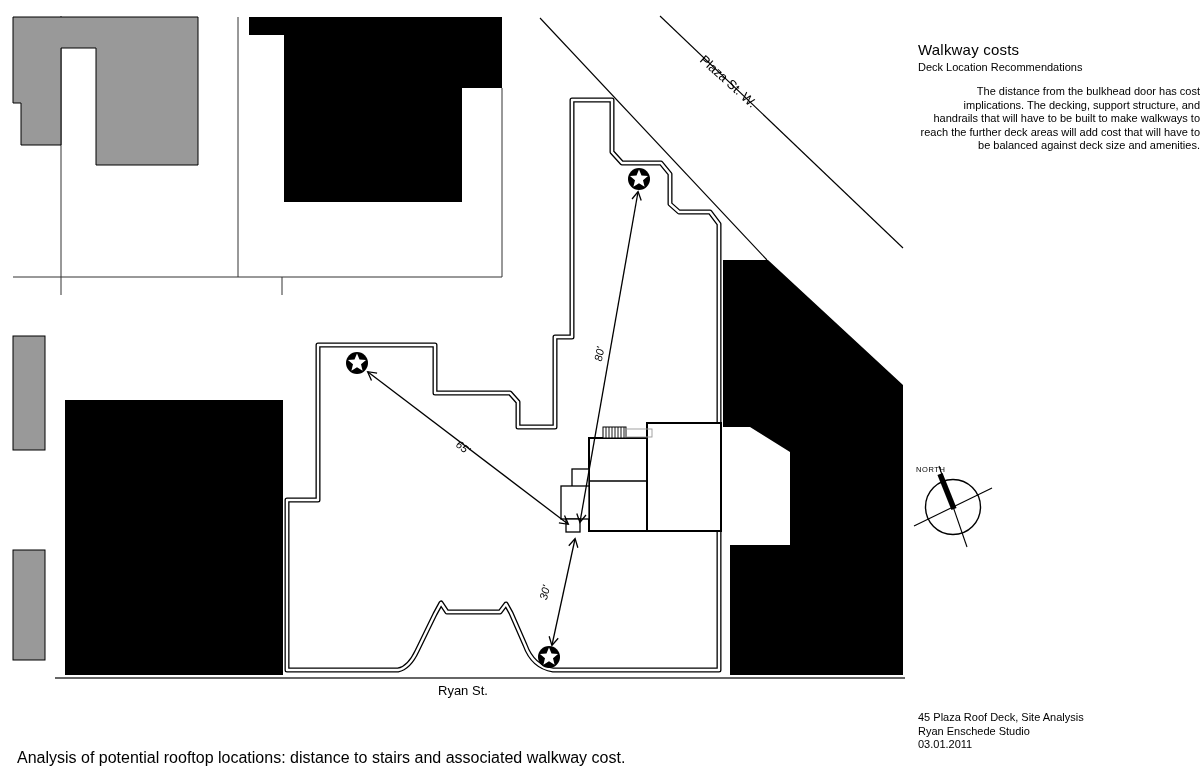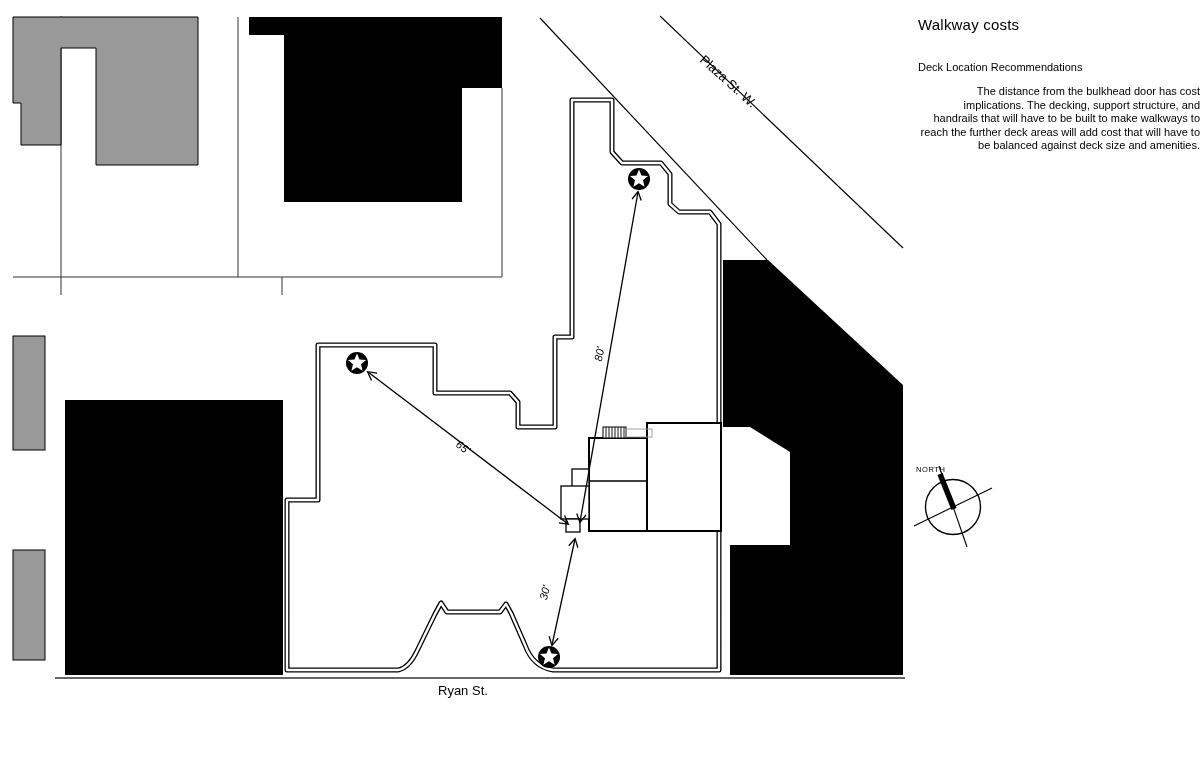--- a/index.html
+++ b/index.html
@@ -107,28 +107,34 @@
     </g>
 
     <g stroke="#000" fill="none">
       <circle cx="953" cy="507" r="27.5" stroke-width="1.4"></circle>
       <line x1="914" y1="526" x2="992" y2="488" stroke-width="1.1"></line>
       <line x1="939" y1="466" x2="967" y2="547" stroke-width="1.1"></line>
       <line x1="954" y1="509" x2="940" y2="474" stroke-width="5.5"></line>
     </g>
   </svg>
 
-  <div class="abs panel-title" style="left:918px;top:16px;">Walkway costs</div>
+  <div class="abs panel-title" style="left:918px;top:41px;">Walkway costs</div>
   <div class="abs panel-sub" style="left:918px;top:61px;">Deck Location Recommendations</div>
   <div class="abs panel-body" style="left:918px;top:85px;">The distance from the bulkhead door has cost implications. The decking, support structure, and handrails that will have to be built to make walkways to reach the further deck areas will add cost that will have to be balanced against deck size and amenities.</div>
 
   <div class="abs street-label rot" style="left:707px;top:52px;transform:rotate(42deg);">Plaza St. W.</div>
   <div class="abs street-label" style="left:438px;top:683px;">Ryan St.</div>
 
   <div class="abs meas-label rot" style="left:592px;top:360px;transform:rotate(-80deg);">80'</div>
   <div class="abs meas-label rot" style="left:461px;top:438px;transform:rotate(37deg);">65'</div>
   <div class="abs meas-label rot" style="left:537px;top:598px;transform:rotate(-76deg);">30'</div>
 
   <div class="abs north-label" style="left:916px;top:465px;">NORTH</div>
 
+  <div class="abs credits" style="left:918px;top:711px;">
+    <div>45 Plaza Roof Deck, Site Analysis</div>
+    <div>Ryan Enschede Studio</div>
+    <div>03.01.2011</div>
+  </div>
 
+  <div class="abs caption" style="left:17px;top:749px;">Analysis of potential rooftop locations: distance to stairs and associated walkway cost.</div>
 
 </div>
 
 </body></html>

